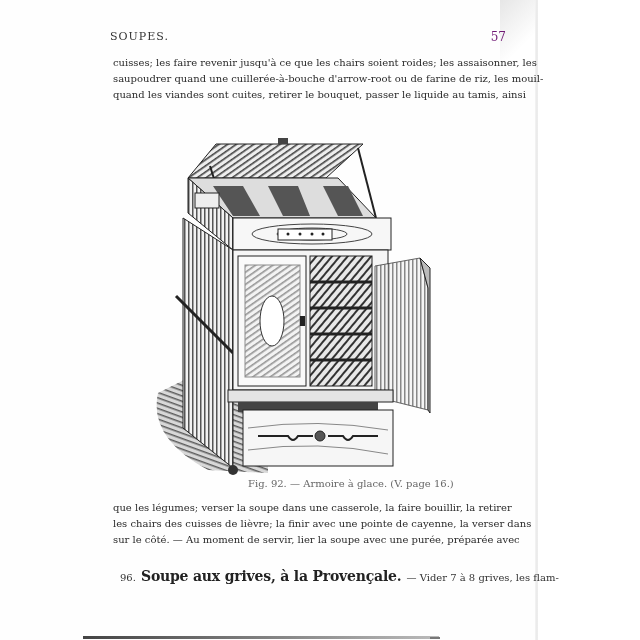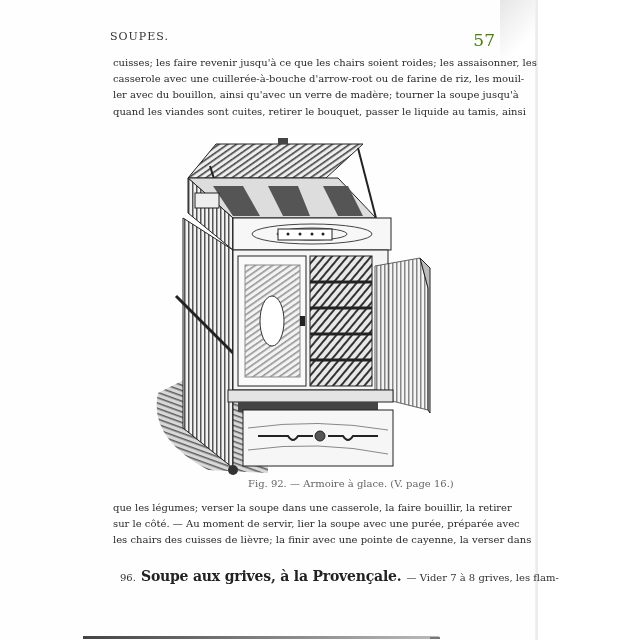--- a/index.html
+++ b/index.html
@@ -6,21 +6,21 @@
   body { width:640px; height:640px; background:#ffffff; position:relative; overflow:hidden; font-family:"DejaVu Serif", serif; color:#222; }
   .page { position:absolute; left:0; top:0; width:538px; height:640px; background:#fefefe; }
   .right-margin { position:absolute; left:538px; top:0; width:102px; height:640px; background:#ffffff; }
   .page-edge { position:absolute; left:535px; top:0; width:4px; height:640px; background:linear-gradient(to right,#f4f4f4,#e8e8e8,#fafafa); }
   .corner-shade { position:absolute; left:500px; top:0; width:38px; height:60px; background:linear-gradient(135deg,#e6e6e6,#ffffff 70%); }
   .bottom-rule { position:absolute; left:83px; top:636px; width:356px; height:3px; background:linear-gradient(to right,#444,#bbb); }
   .bottom-rule-r { position:absolute; left:430px; top:637px; width:10px; height:2px; background:#777; }
 
   .running-head { position:absolute; top:30px; left:110px; width:396px; height:20px; }
   .head-title { position:absolute; left:0; width:396px; text-align:left; font-size:11px; letter-spacing:1px; color:#333; }
-  .page-num { position:absolute; right:11px; font-size:17px; color:#4d7c0f; }
+  .page-num { position:absolute; right:0; font-size:12px; color:#701a75; }
 
   .para { position:absolute; left:113px; width:395px; font-size:10px; line-height:16.2px; text-align:justify; color:#2a2a2a; }
   .para .line { display:block; white-space:nowrap; text-align-last:justify; }
   .para .line.last { text-align-last:left; }
   .p1 { top:55px; }
   .p2 { top:500px; }
 
   .figure { position:absolute; left:148px; top:138px; width:300px; height:340px; }
   .caption { position:absolute; left:248px; top:478px; font-size:10px; color:#666; }
 
@@ -37,22 +37,21 @@
 <div class="page-edge"></div>
 <div class="right-margin"></div>
 
 <div class="running-head">
   <span class="head-title">SOUPES.</span>
   <span class="page-num">57</span>
 </div>
 
 <div class="para p1">
   <span class="line">cuisses; les faire revenir jusqu'à ce que les chairs soient roides; les assaisonner, les</span>
-  <span class="line">casserole avec une cuillerée-à-bouche d'arrow-root ou de farine de riz, les mouil-</span>
-  <span class="line">ler avec du bouillon, ainsi qu'avec un verre de madère; tourner la soupe jusqu'à</span>
+  <span class="line">saupoudrer quand une cuillerée-à-bouche d'arrow-root ou de farine de riz, les mouil-</span>
   <span class="line">quand les viandes sont cuites, retirer le bouquet, passer le liquide au tamis, ainsi</span>
 </div>
 
 <div class="figure">
   <svg width="300" height="340" viewBox="0 0 300 340" xmlns="http://www.w3.org/2000/svg">
     <defs>
       <pattern id="vstripe" width="4" height="4" patternUnits="userSpaceOnUse">
         <rect width="4" height="4" fill="#f2f2f2"></rect>
         <rect width="1.5" height="4" fill="#555"></rect>
       </pattern>
@@ -123,22 +122,22 @@
     <circle cx="172" cy="298" r="5" fill="#555" stroke="#222"></circle>
     <path d="M180,298 L195,298 Q200,306 205,298 L230,298" stroke="#222" stroke-width="2" fill="none"></path>
 
     <circle cx="85" cy="332" r="5" fill="#333"></circle>
   </svg>
 </div>
 <div class="caption">Fig. 92. — Armoire à glace. (V. page 16.)</div>
 
 <div class="para p2">
   <span class="line">que les légumes; verser la soupe dans une casserole, la faire bouillir, la retirer</span>
+  <span class="line">les chairs des cuisses de lièvre; la finir avec une pointe de cayenne, la verser dans</span>
   <span class="line">sur le côté. — Au moment de servir, lier la soupe avec une purée, préparée avec</span>
-  <span class="line">les chairs des cuisses de lièvre; la finir avec une pointe de cayenne, la verser dans</span>
 </div>
 
 <div class="heading">
   <span class="h-num">96.</span>
   <span class="h-title">Soupe aux grives, à la Provençale.</span>
   <span class="h-rest"> — Vider 7 à 8 grives, les flam-</span>
 </div>
 
 <div class="bottom-rule"></div>
 <div class="bottom-rule-r"></div>

